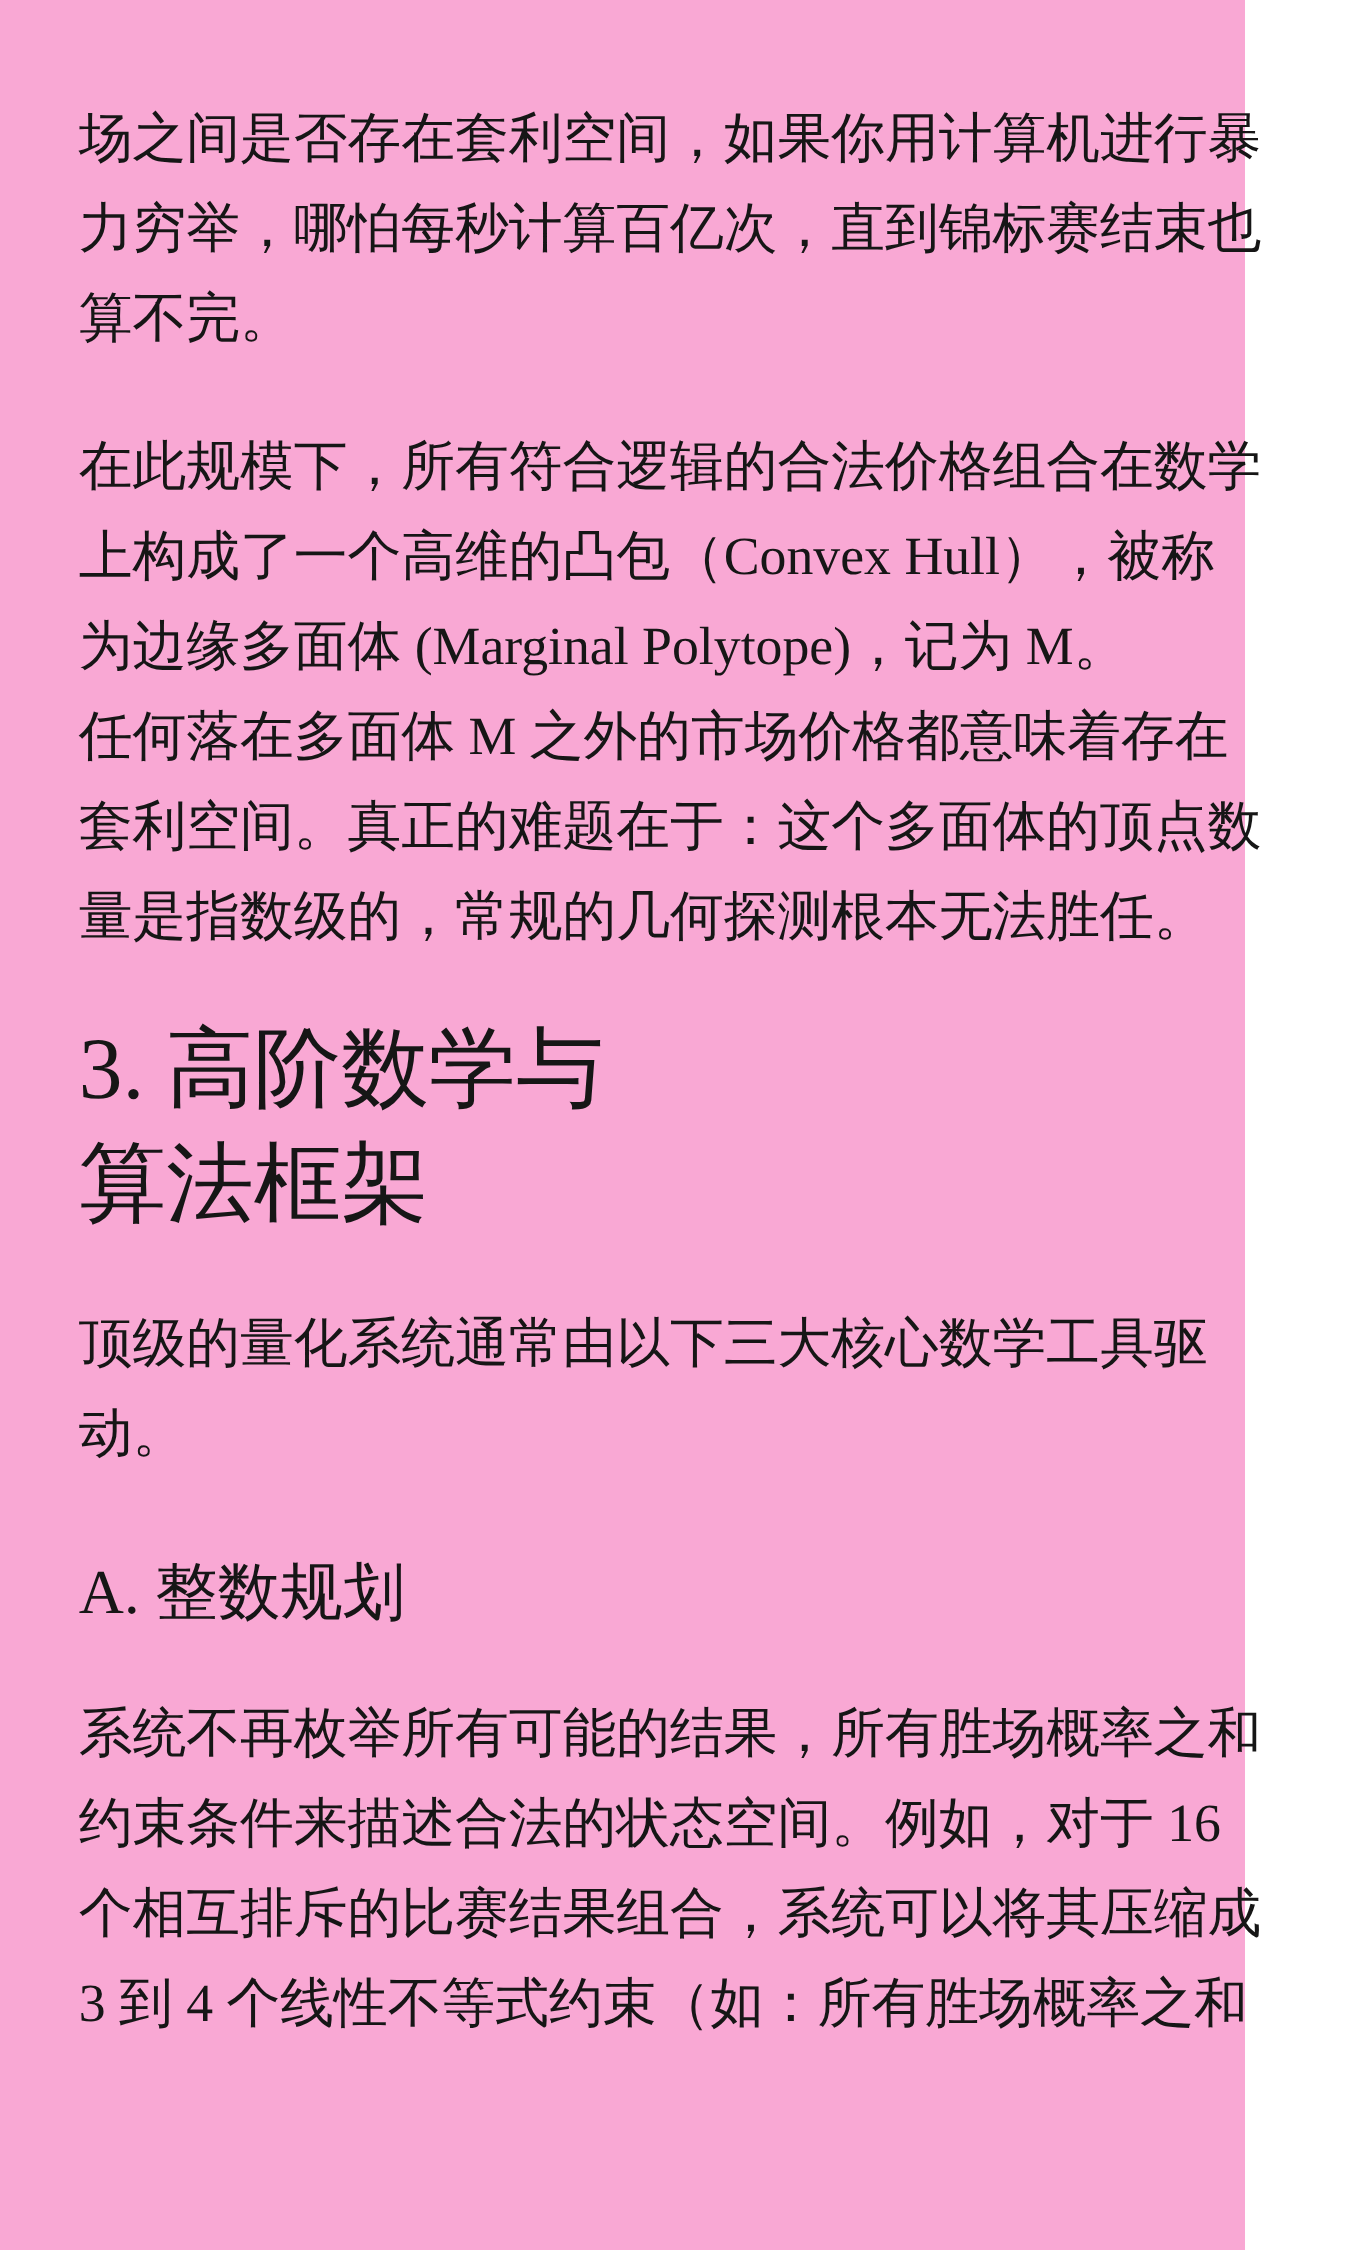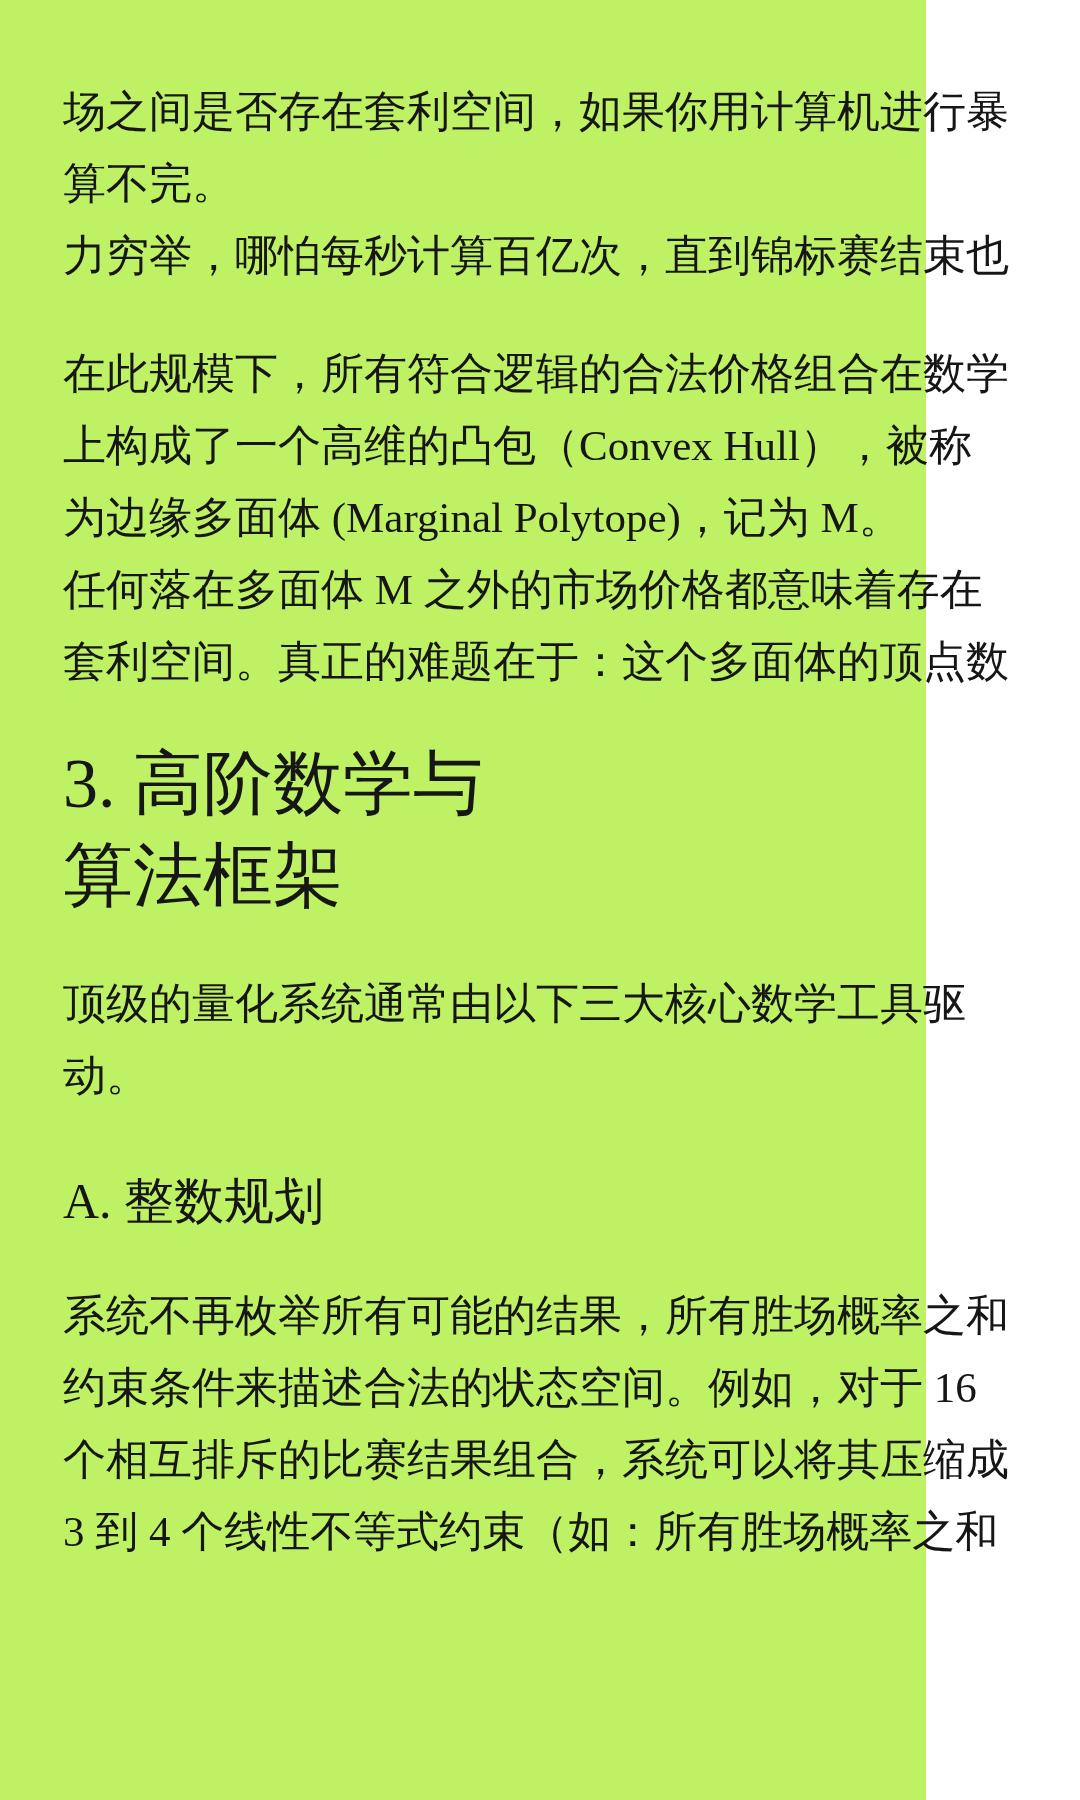--- a/index.html
+++ b/index.html
@@ -9,24 +9,24 @@
   }
   body {
     width: 1080px;
     min-height: 1800px;
     overflow: hidden;
     font-family: "Liberation Serif", "DejaVu Serif", serif;
     color: #161616;
   }
   .page {
     box-sizing: border-box;
-    width: 926px;
+    width: 996px;
     min-height: 1800px;
     padding: 76px 58px 0 63px;
-    background: #bef264;
+    background: #f9a8d4;
   }
   .para {
     margin: 46px 0 0 0;
   }
   .para:first-child {
     margin-top: 0;
   }
   .para .line {
     display: block;
     font-size: 43px;
@@ -55,30 +55,31 @@
     white-space: nowrap;
   }
 </style>
 </head>
 <body style="color: rgb(22, 22, 22); background: rgb(255, 255, 255);">
 
 <main class="page">
 
   <div class="para">
     <span class="line">场之间是否存在套利空间，如果你用计算机进行暴</span>
+    <span class="line">力穷举，哪怕每秒计算百亿次，直到锦标赛结束也</span>
     <span class="line">算不完。</span>
-    <span class="line">力穷举，哪怕每秒计算百亿次，直到锦标赛结束也</span>
   </div>
 
   <div class="para">
     <span class="line">在此规模下，所有符合逻辑的合法价格组合在数学</span>
     <span class="line">上构成了一个高维的凸包（Convex Hull），被称</span>
     <span class="line">为边缘多面体 (Marginal Polytope)，记为 M。</span>
     <span class="line">任何落在多面体 M 之外的市场价格都意味着存在</span>
     <span class="line">套利空间。真正的难题在于：这个多面体的顶点数</span>
+    <span class="line">量是指数级的，常规的几何探测根本无法胜任。</span>
   </div>
 
   <h1 class="heading-2">
     <span class="line">3. 高阶数学与</span>
     <span class="line">算法框架</span>
   </h1>
 
   <div class="para">
     <span class="line">顶级的量化系统通常由以下三大核心数学工具驱</span>
     <span class="line">动。</span>

